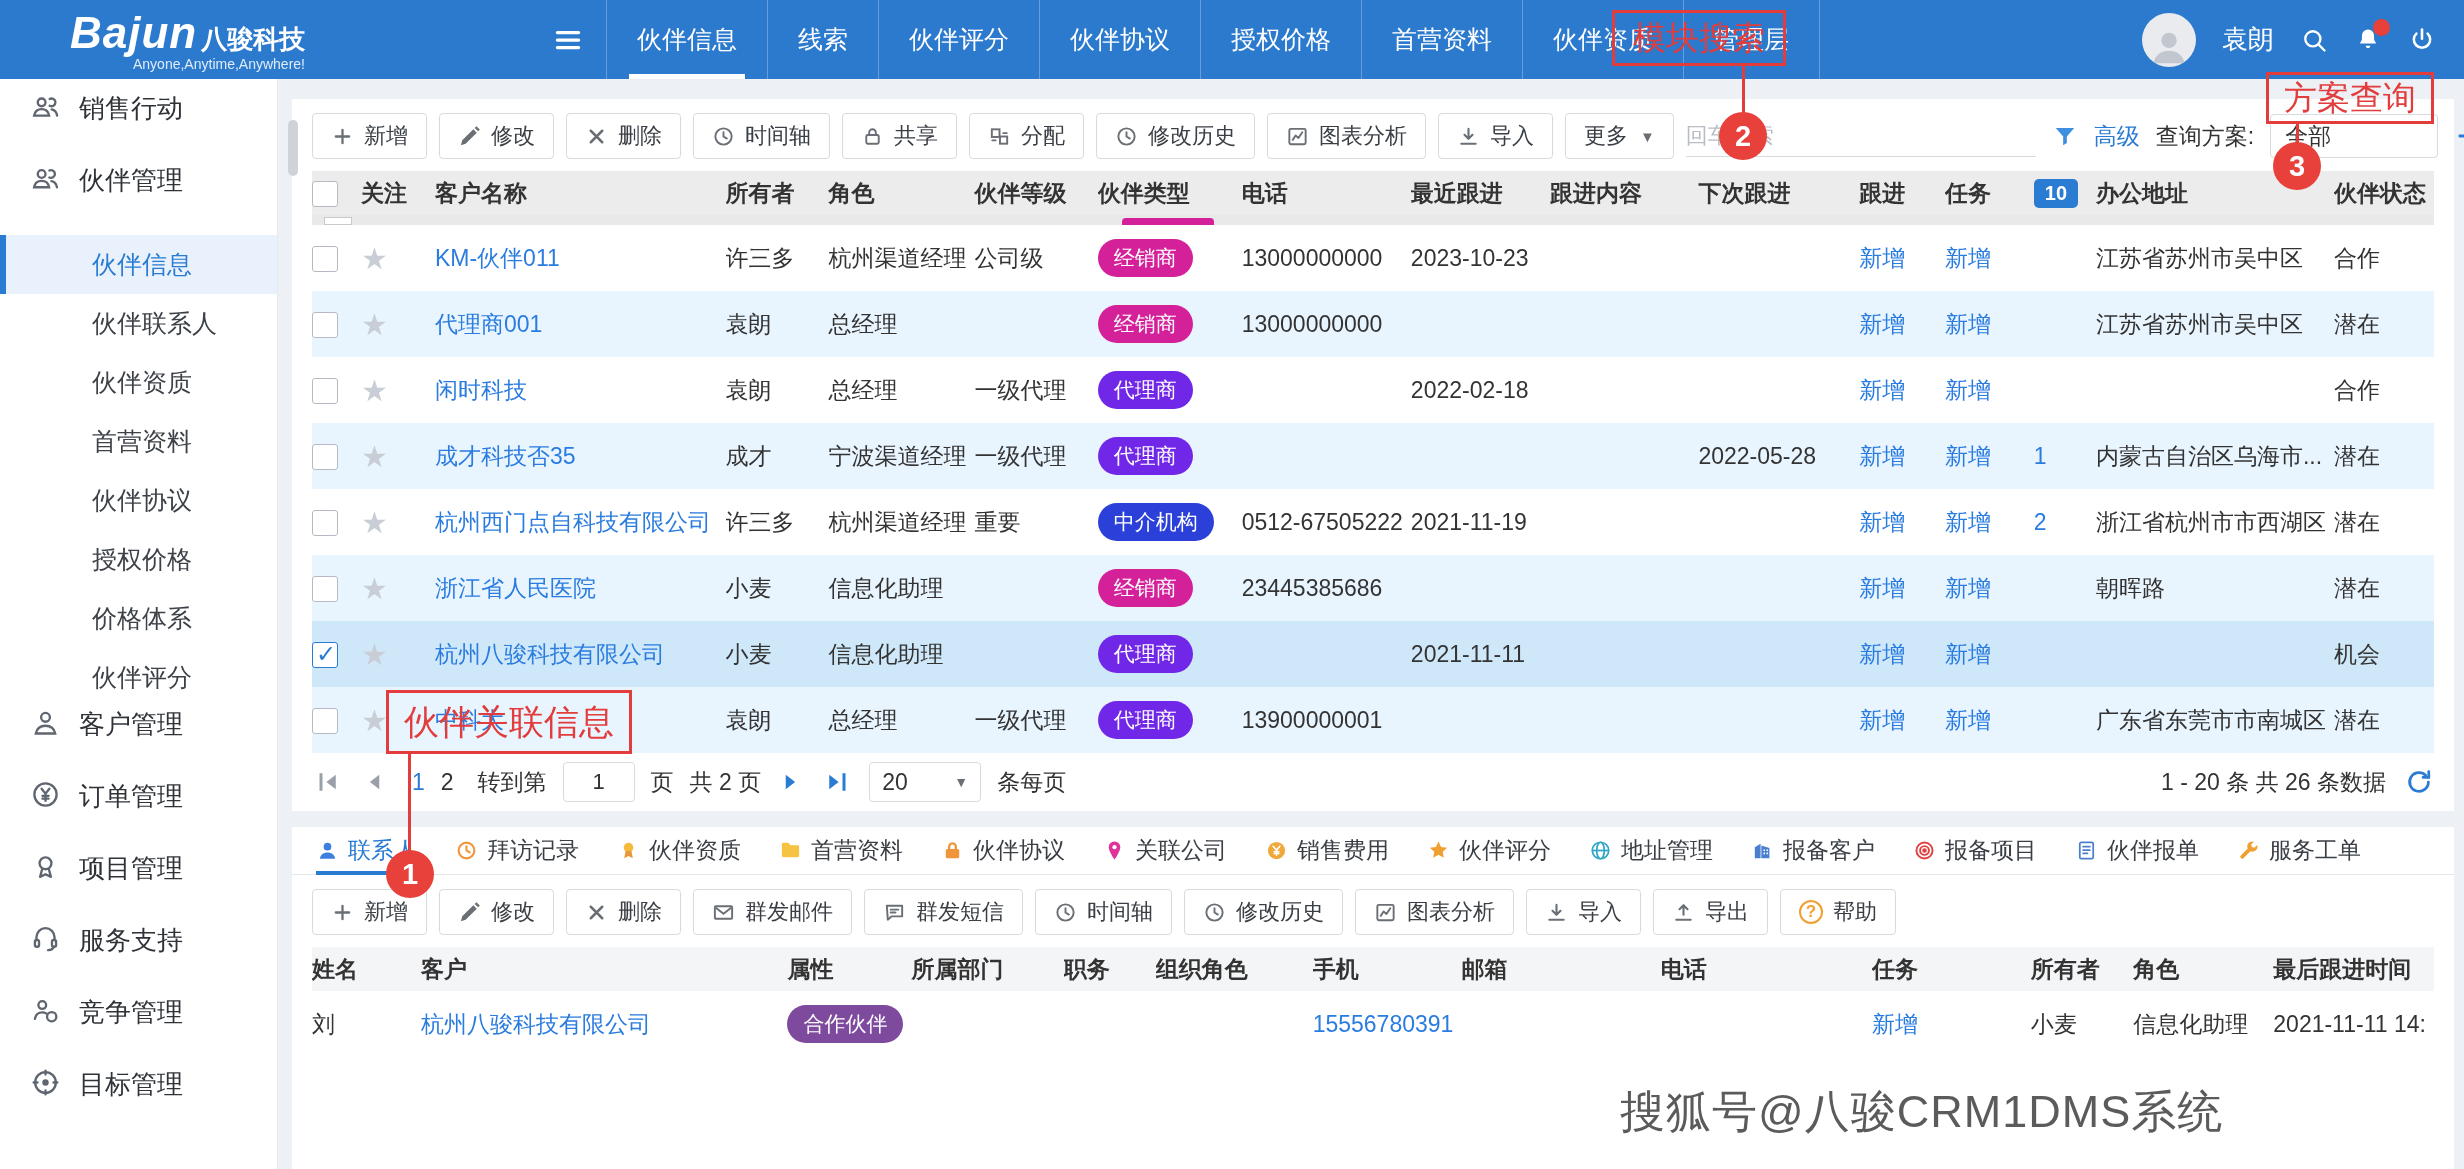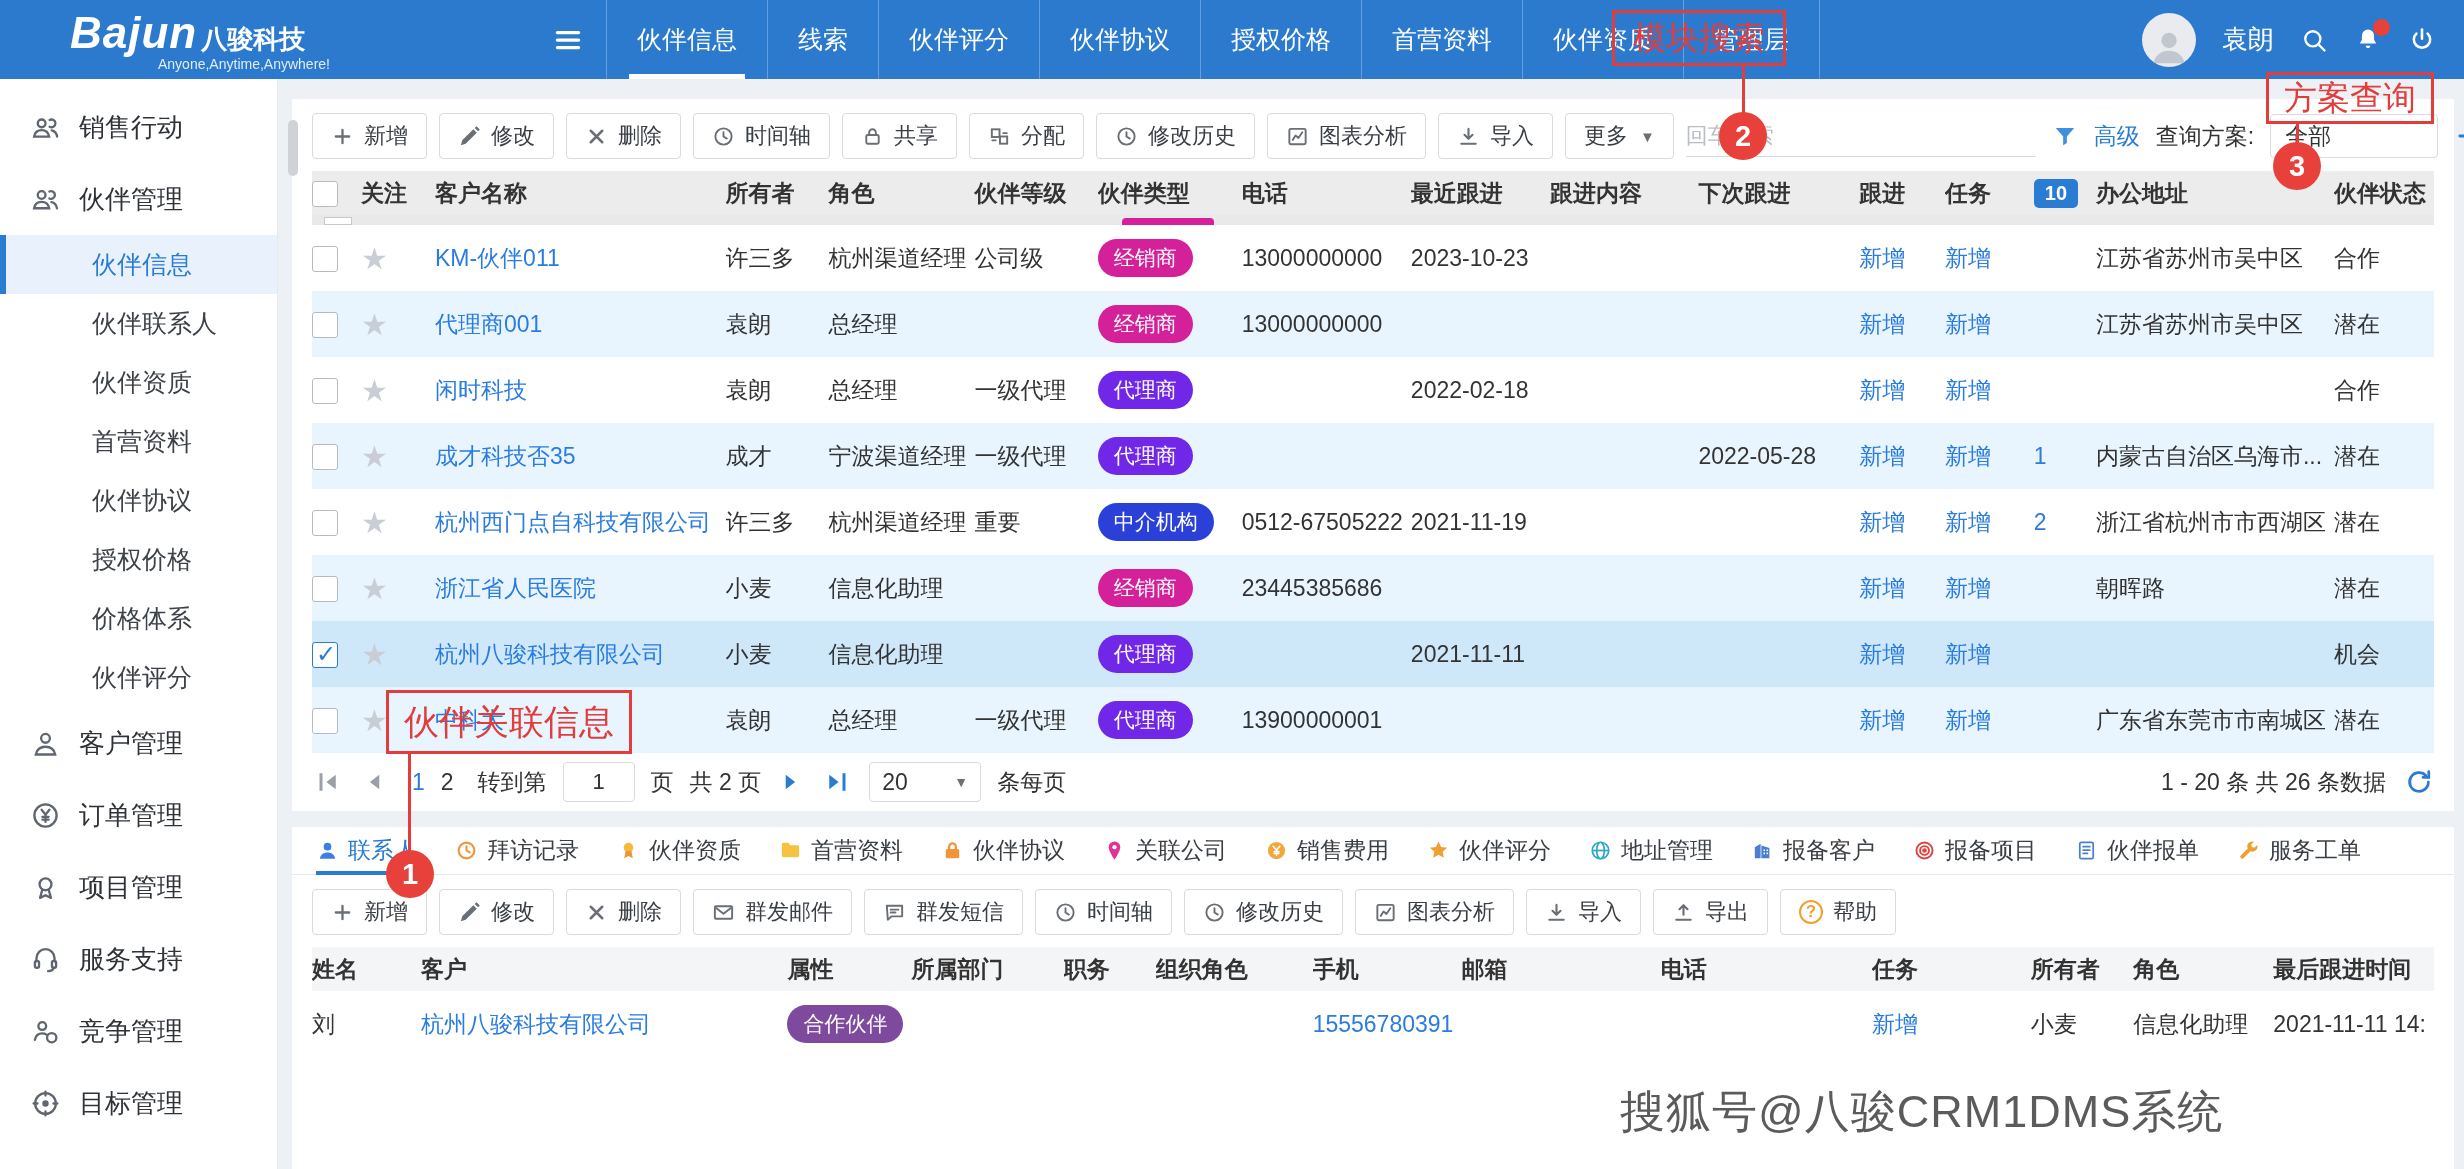--- a/index.html
+++ b/index.html
@@ -5,39 +5,39 @@
   *{box-sizing:border-box;margin:0;padding:0}
   html,body{width:2464px;height:1169px;overflow:hidden;font-family:"Liberation Sans","DejaVu Sans",sans-serif;}
   .app{position:relative;width:2464px;height:1169px;background:#edf0f5;overflow:hidden}
   .icon svg,.top-ic svg{display:block}
   
   .topbar{height:79px;background:#2b7ace;display:flex;align-items:center;color:#fff;position:relative;z-index:10}
   .brand{width:520px;padding-left:70px}
   .brand-row{display:flex;align-items:baseline;gap:4px}
   .brand-logo{font-size:44px;font-weight:bold;font-style:italic;letter-spacing:1px}
   .brand-cn{font-size:26px;font-weight:bold}
-  .brand-slogan{font-size:14px;opacity:.85;margin-left:88px;margin-top:-2px}
+  .brand-slogan{font-size:14px;opacity:.85;margin-left:63px;margin-top:-2px}
   .burger{width:36px;height:30px;color:#fff;margin:0 20px 0 30px;cursor:pointer}
   .burger svg{width:36px;height:30px}
   .top-nav{display:flex;height:79px}
   .nav-tab{height:79px;line-height:79px;padding:0 30px;font-size:25px;color:#fff;border-left:1px solid rgba(255,255,255,.28);position:relative;cursor:pointer;white-space:nowrap}
   .nav-tab:last-child{border-right:1px solid rgba(255,255,255,.28)}
   .nav-tab.active::after{content:"";position:absolute;left:14%;right:14%;bottom:0;height:5px;background:#fff}
   .user-area{margin-left:auto;display:flex;align-items:center;gap:26px;padding-right:28px}
   .avatar{width:54px;height:54px;border-radius:50%;background:#e9ebee;color:#c2c7cf;display:flex;align-items:flex-end;justify-content:center;overflow:hidden}
   .avatar svg{width:44px;height:44px}
   .uname{font-size:26px}
   .top-ic{width:28px;height:28px;color:#fff;cursor:pointer}
   .top-ic svg{width:28px;height:28px}
   .bell-wrap{position:relative}
   .bell-dot{position:absolute;top:-7px;right:-8px;width:17px;height:17px;background:#e8403a;border-radius:50%}
   
   .body-row{display:flex;height:1090px}
   .sidebar{width:278px;background:#fff;border-right:1px solid #e7e9ec;padding-top:12px;flex:none}
-  .side-group{height:72px;display:flex;align-items:center;gap:18px;padding-left:30px;font-size:26px;color:#2f3338;cursor:pointer}
+  .side-group{height:72px;display:flex;align-items:flex-start;gap:18px;padding-left:30px;font-size:26px;color:#2f3338;cursor:pointer}
   .side-group .icon{color:#5f6670}
   .side-group .icon svg{width:31px;height:31px}
   .side-child{height:59px;display:flex;align-items:center;padding-left:92px;font-size:25px;color:#3d4248;position:relative;cursor:pointer}
   .side-child.active{background:#e9f2fc;color:#2a7bd2}
   .side-child.active::before{content:"";position:absolute;left:0;top:0;bottom:0;width:6px;background:#2a7bd2}
   .main{flex:1;padding:20px 10px 0 14px;display:flex;flex-direction:column;gap:16px;min-width:0}
   .panel{background:#fff}
   .panel1{padding:14px 20px 0 20px}
   
   .toolbar-row{display:flex;gap:12px;align-items:center;position:relative}

